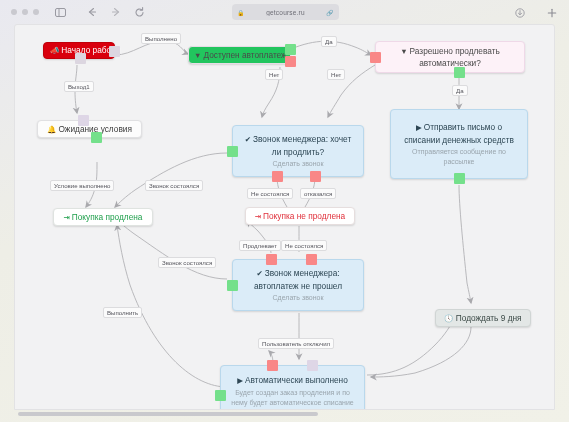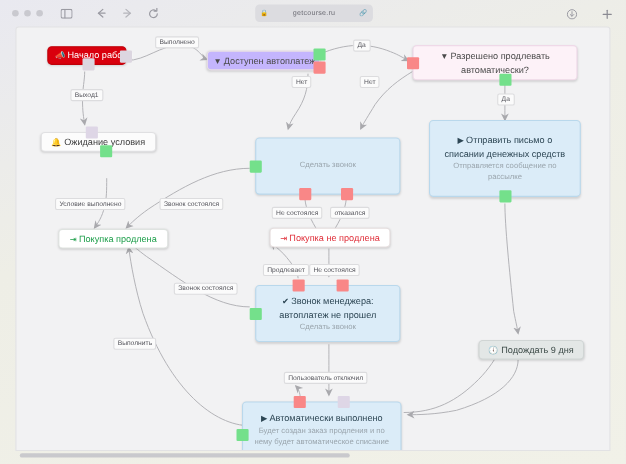--- a/index.html
+++ b/index.html
@@ -67,21 +67,21 @@
     white-space:nowrap;
   }
   .node .ttl { font-weight:400; }
   .node .sub { font-size:7px; color:#9aa5ad; margin-top:1px; }
   .ic { font-size:7.5px; margin-right:2px; }
 
   .n-start {
     background:#d9000d; border:1px solid #c00009; color:#fff;
   }
   .n-filter {
-    background:#c4b5fd; border:1px solid #e7dde6; color:#4a4a4a;
+    background:#22c55e; border:1px solid #e7dde6; color:#4a4a4a;
   }
   .n-filter2 {
     background:#fdf2f8; border:1px solid #efd9e8; color:#4a4a4a;
     white-space:normal;
   }
   .n-wait {
     background:#fcfcfc; border:1px solid #e0e0e2; color:#3c3c3c;
   }
   .n-task {
     background:#dbecf8; border:1px solid #b9d8ec; color:#2d4654;
@@ -272,20 +272,23 @@
 
     <div class="node n-task" style="left:375px; top:84px; width:138px; height:70px; padding:7px 8px;">
       <div class="ttl">
         <span class="ic">▶</span><span>Отправить письмо о списании денежных средств</span>
       </div>
       <div class="sub">Отправляется сообщение по рассылке</div>
       <div class="port port-g" style="left:63px; bottom:-6px;"></div>
     </div>
 
     <div class="node n-task" style="left:217px; top:100px; width:132px; height:52px; padding:6px 8px;">
+      <div class="ttl">
+        <span class="ic">✔</span><span>Звонок менеджера: хочет ли продлить?</span>
+      </div>
       <div class="sub">Сделать звонок</div>
       <div class="port port-g" style="left:-6px; top:20px;"></div>
       <div class="port port-r" style="left:39px; bottom:-6px;"></div>
       <div class="port port-r" style="left:77px; bottom:-6px;"></div>
     </div>
 
     <div class="node n-exit-ok" style="left:38px; top:183px; width:100px; height:18px; padding:0 5px;">
       <div class="ttl">
         <span class="ic">⇥</span><span>Покупка продлена</span>
       </div>

